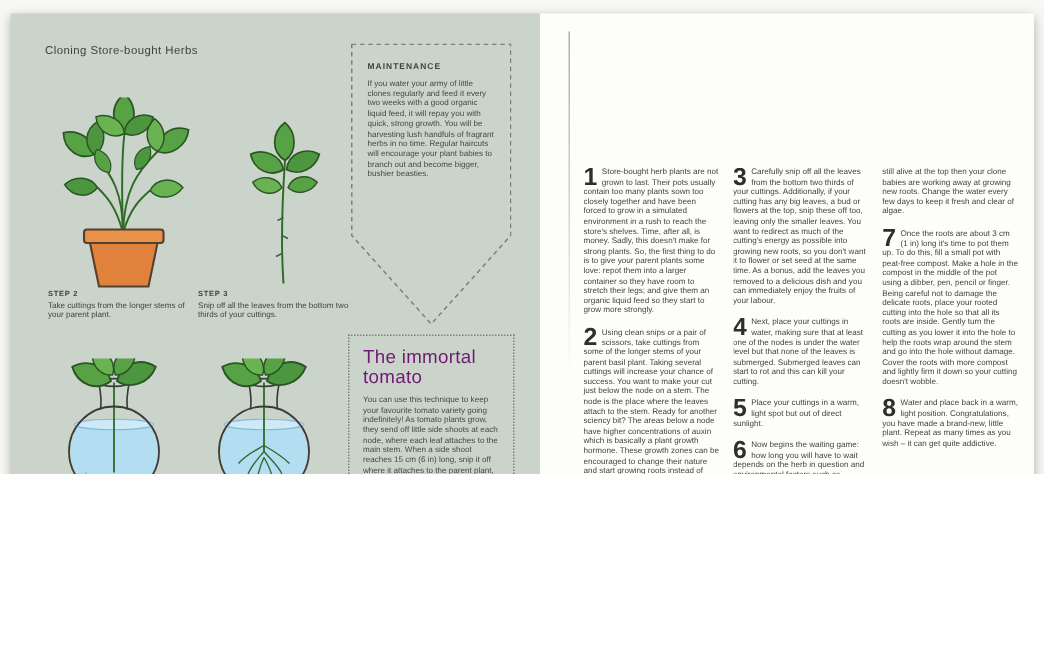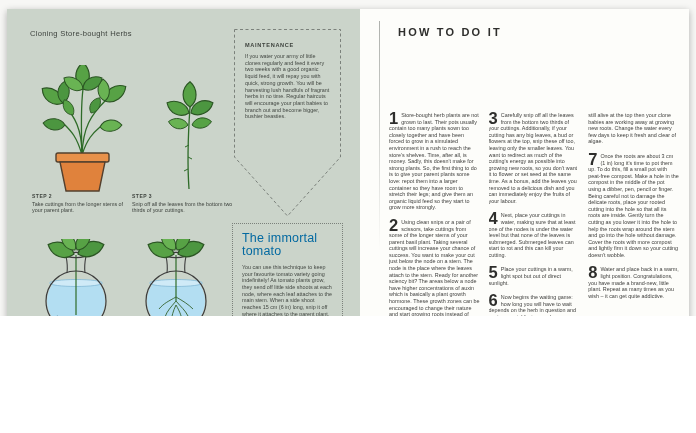--- a/index.html
+++ b/index.html
@@ -18,21 +18,21 @@
   .cap-text { font-size:5.4px; line-height:6.6px; margin-top:1.5px; }
 
   .maintenance { position:absolute; left:227px; top:20px; width:107px; height:190px; }
   .tag-outline { position:absolute; left:0; top:0; }
   .tag-content { position:absolute; left:11px; top:13px; width:86px; }
   .tag-title { font-size:5.6px; font-weight:bold; letter-spacing:.7px; color:#3d423d; }
   .tag-body { font-size:5.4px; line-height:6.7px; margin-top:5px; color:#434843; }
 
   .tomato { position:absolute; left:225px; top:214px; width:111px; height:175px;
             border:1px dotted #7b817b; padding:8px 9px; }
-  .tomato-title { font-size:12.5px; line-height:13px; font-weight:400; color:#0369a1; letter-spacing:.2px; }
+  .tomato-title { font-size:12.5px; line-height:13px; font-weight:400; color:#701a75; letter-spacing:.2px; }
   .tomato-body { font-size:5.4px; line-height:6.65px; margin-top:6px; color:#434843; }
 
   .pagenum { position:absolute; font-size:5px; color:#5a5f5a; }
   .pagenum-left { left:41px; top:401px; }
 
   .crease { position:absolute; left:19px; top:12px; width:1px; height:230px;
             background:linear-gradient(to bottom, rgba(95,100,95,.5), rgba(95,100,95,.3) 45%, rgba(95,100,95,0)); }
   .rp-heading { position:absolute; left:38px; top:17px; font-size:11px; font-weight:bold;
                 letter-spacing:2.2px; color:#2e2e2c; }
   .cols { position:absolute; left:29px; top:103px; width:290px; height:290px; display:flex; gap:9px; }
@@ -186,21 +186,20 @@
       <div class="tomato">
         <div class="tomato-title">The immortal tomato</div>
         <div class="tomato-body">You can use this technique to keep your favourite tomato variety going indefinitely! As tomato plants grow, they send off little side shoots at each node, where each leaf attaches to the main stem. When a side shoot reaches 15 cm (6 in) long, snip it off where it attaches to the parent plant, and treat it as if you were cloning a herb. Within a week, substantial new roots will emerge. As one plant nears the end of its life, you can use a cutting to start a new plant.</div>
       </div>
 
       <div class="pagenum pagenum-left">46</div>
     </div>
 
     <div class="page-right">
       <div class="crease"></div>
-      <div class="rp-heading">HOW TO DO IT</div>
 
       <div class="cols">
         <div class="col">
           <div class="block">
             <span class="dropnum">1</span><span>Store-bought herb plants are not grown to last. Their pots usually contain too many plants sown too closely together and have been forced to grow in a simulated environment in a rush to reach the store's shelves. Time, after all, is money. Sadly, this doesn't make for strong plants. So, the first thing to do is to give your parent plants some love: repot them into a larger container so they have room to stretch their legs; and give them an organic liquid feed so they start to grow more strongly.</span>
           </div>
           <div class="block">
             <span class="dropnum">2</span><span>Using clean snips or a pair of scissors, take cuttings from some of the longer stems of your parent basil plant. Taking several cuttings will increase your chance of success. You want to make your cut just below the node on a stem. The node is the place where the leaves attach to the stem. Ready for another sciency bit? The areas below a node have higher concentrations of auxin which is basically a plant growth hormone. These growth zones can be encouraged to change their nature and start growing roots instead of leaves. These roots are called adventitious roots, that's basically a root that grows from an area of the plant which doesn't usually produce them. Told you, pretty interesting stuff!</span>
           </div>
         </div>

